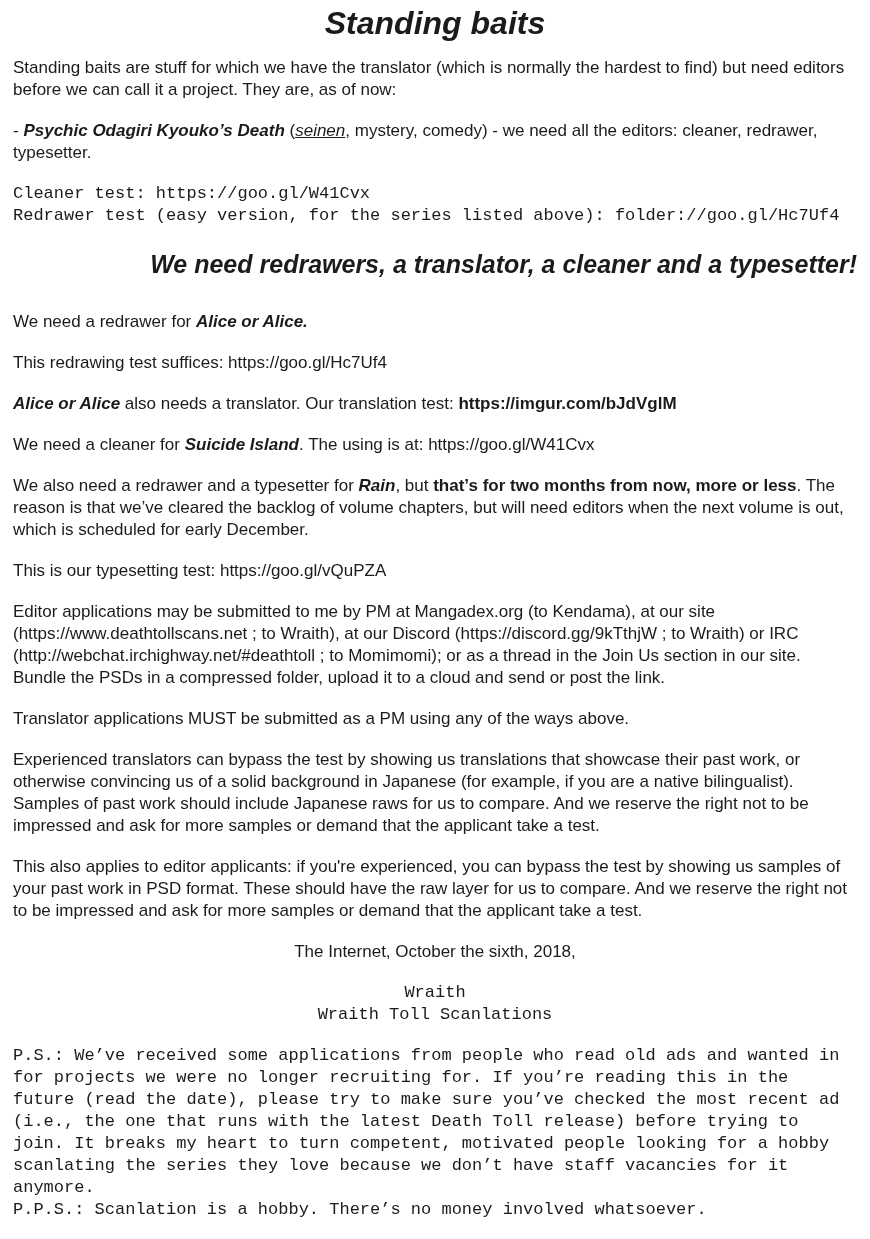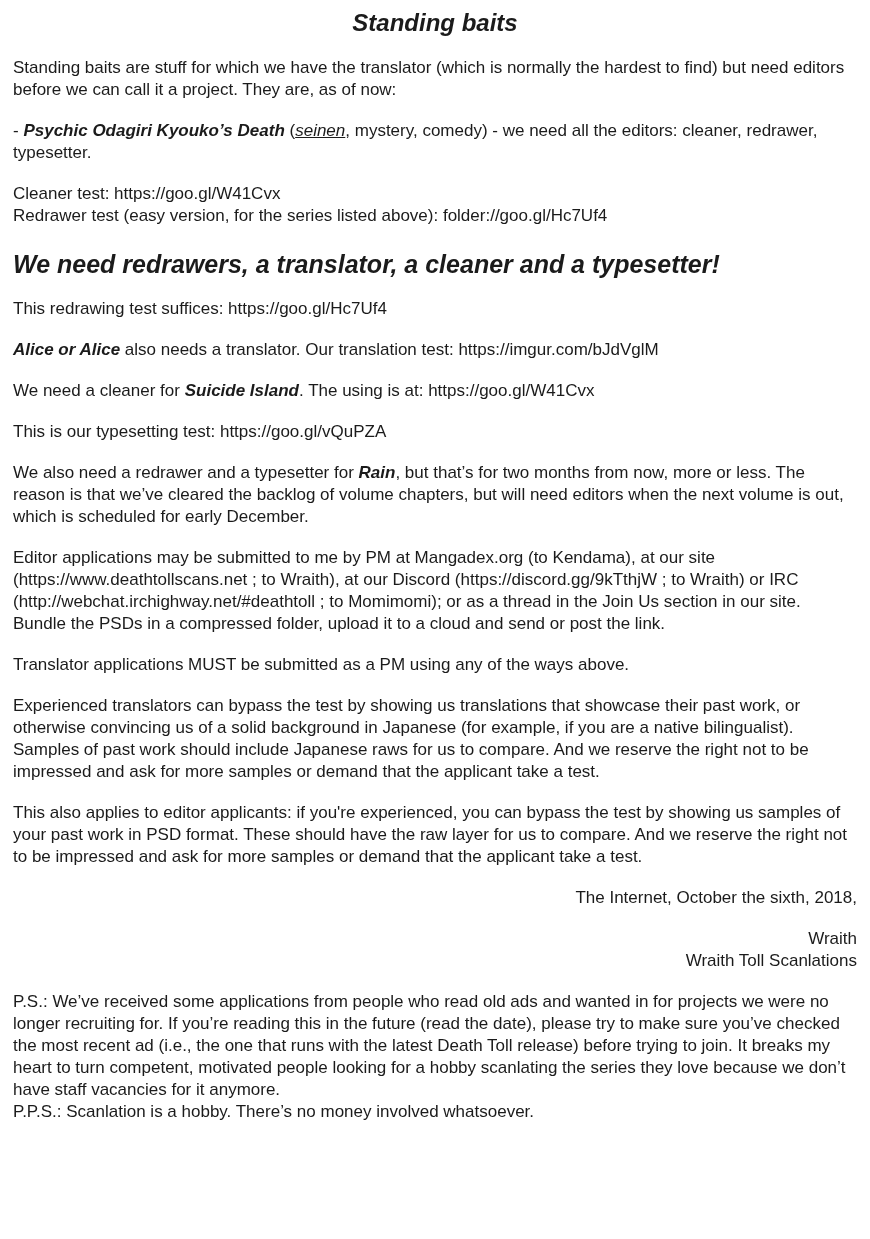--- a/index.html
+++ b/index.html
@@ -16,77 +16,78 @@
     font-size: 17px;
     line-height: 22px;
     -webkit-font-smoothing: antialiased;
   }
   .page {
     padding: 8px 13px 0 13px;
   }
   h1.doc-title {
     margin: 0;
     text-align: center;
-    font-size: 24px;
+    font-size: 32px;
     line-height: 30px;
     font-weight: bold;
     font-style: italic;
     letter-spacing: 0;
   }
   h2.section-heading {
     margin: 22px 0 0 0;
-    text-align: left;
+    text-align: right;
     font-size: 25px;
     line-height: 30px;
     font-weight: bold;
     font-style: italic;
   }
   p.para {
     margin: 19px 0 0 0;
   }
   p.para.after-heading {
     margin-top: 32px;
   }
-  .b  { font-weight: normal; margin-top: 48px; }
+  .b  { font-weight: bold; margin-top: 48px; }
   .i  { font-style: italic; text-decoration: underline; }
   .bi { font-weight: bold; font-style: italic; }
   .right {
-    text-align: right;
+    text-align: center;
   }
-  .line { display: block; }
+  .line { display: block; font-family: Liberation Mono, monospace; }
 </style>
 </head>
 <body>
 
 <div class="page">
 
   <h1 class="doc-title">Standing baits</h1>
 
   <p class="para">Standing baits are stuff for which we have the translator (which is normally the hardest to find) but need editors before we can call it a project. They are, as of now:</p>
 
   <p class="para"><span>- </span><span class="bi">Psychic Odagiri Kyouko’s Death</span><span> (</span><span class="i">seinen</span><span>, mystery, comedy) - we need all the editors: cleaner, redrawer, typesetter.</span></p>
 
   <p class="para">
       <span class="line">Cleaner test: https://goo.gl/W41Cvx</span>
       <span class="line">Redrawer test (easy version, for the series listed above): folder://goo.gl/Hc7Uf4</span>
     </p>
 
 
   <h2 class="section-heading">We need redrawers, a translator, a cleaner and a typesetter!</h2>
 
+  <p class="para after-heading"><span>We need a redrawer for </span><span class="bi">Alice or Alice.</span></p>
 
   <p class="para">This redrawing test suffices: https://goo.gl/Hc7Uf4</p>
 
   <p class="para"><span class="bi">Alice or Alice</span><span> also needs a translator. Our translation test: </span><span class="b">https://imgur.com/bJdVglM</span></p>
 
   <p class="para"><span>We need a cleaner for </span><span class="bi">Suicide Island</span><span>. The using is at: https://goo.gl/W41Cvx</span></p>
 
+  <p class="para"><span>We also need a redrawer and a typesetter for </span><span class="bi">Rain</span><span>, but </span><span class="b">that’s for two months from now, more or less</span><span>. The reason is that we’ve cleared the backlog of volume chapters, but will need editors when the next volume is out, which is scheduled for early December.</span></p>
+
   <p class="para">This is our typesetting test: https://goo.gl/vQuPZA</p>
-
-  <p class="para"><span>We also need a redrawer and a typesetter for </span><span class="bi">Rain</span><span>, but </span><span class="b">that’s for two months from now, more or less</span><span>. The reason is that we’ve cleared the backlog of volume chapters, but will need editors when the next volume is out, which is scheduled for early December.</span></p>
 
 
   <p class="para">Editor applications may be submitted to me by PM at Mangadex.org (to Kendama), at our site (https://www.deathtollscans.net ; to Wraith), at our Discord (https://discord.gg/9kTthjW ; to Wraith) or IRC (http://webchat.irchighway.net/#deathtoll ; to Momimomi); or as a thread in the Join Us section in our site. Bundle the PSDs in a compressed folder, upload it to a cloud and send or post the link.</p>
 
   <p class="para">Translator applications MUST be submitted as a PM using any of the ways above.</p>
 
   <p class="para">Experienced translators can bypass the test by showing us translations that showcase their past work, or otherwise convincing us of a solid background in Japanese (for example, if you are a native bilingualist). Samples of past work should include Japanese raws for us to compare. And we reserve the right not to be impressed and ask for more samples or demand that the applicant take a test.</p>
 
   <p class="para">This also applies to editor applicants: if you're experienced, you can bypass the test by showing us samples of your past work in PSD format. These should have the raw layer for us to compare. And we reserve the right not to be impressed and ask for more samples or demand that the applicant take a test.</p>
 

